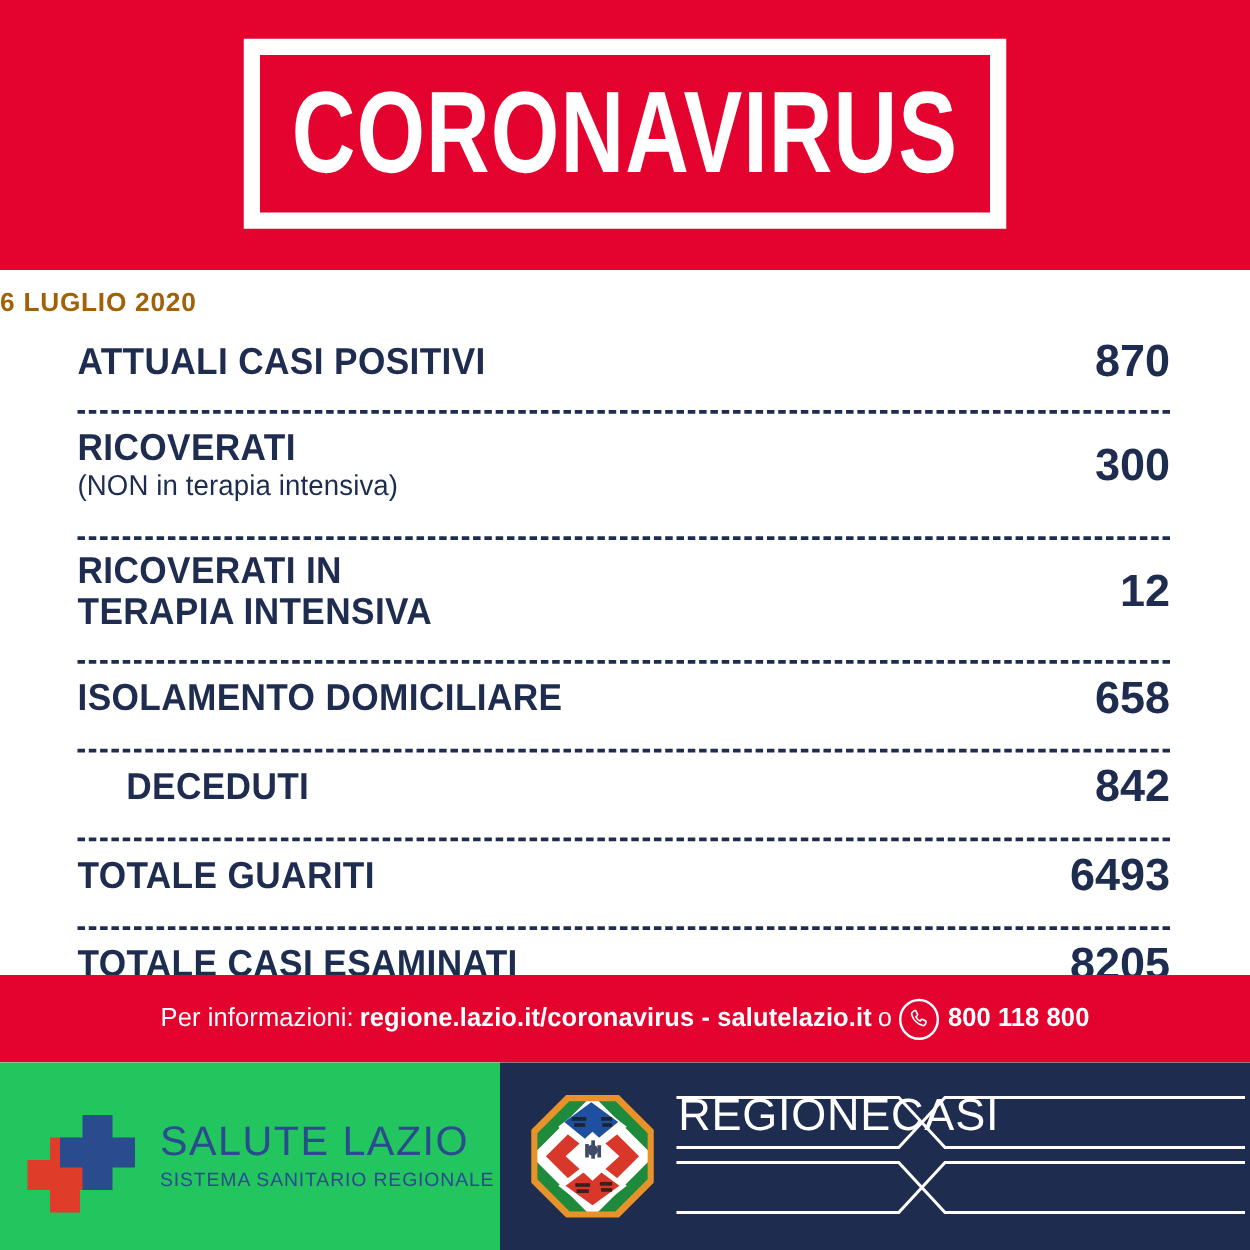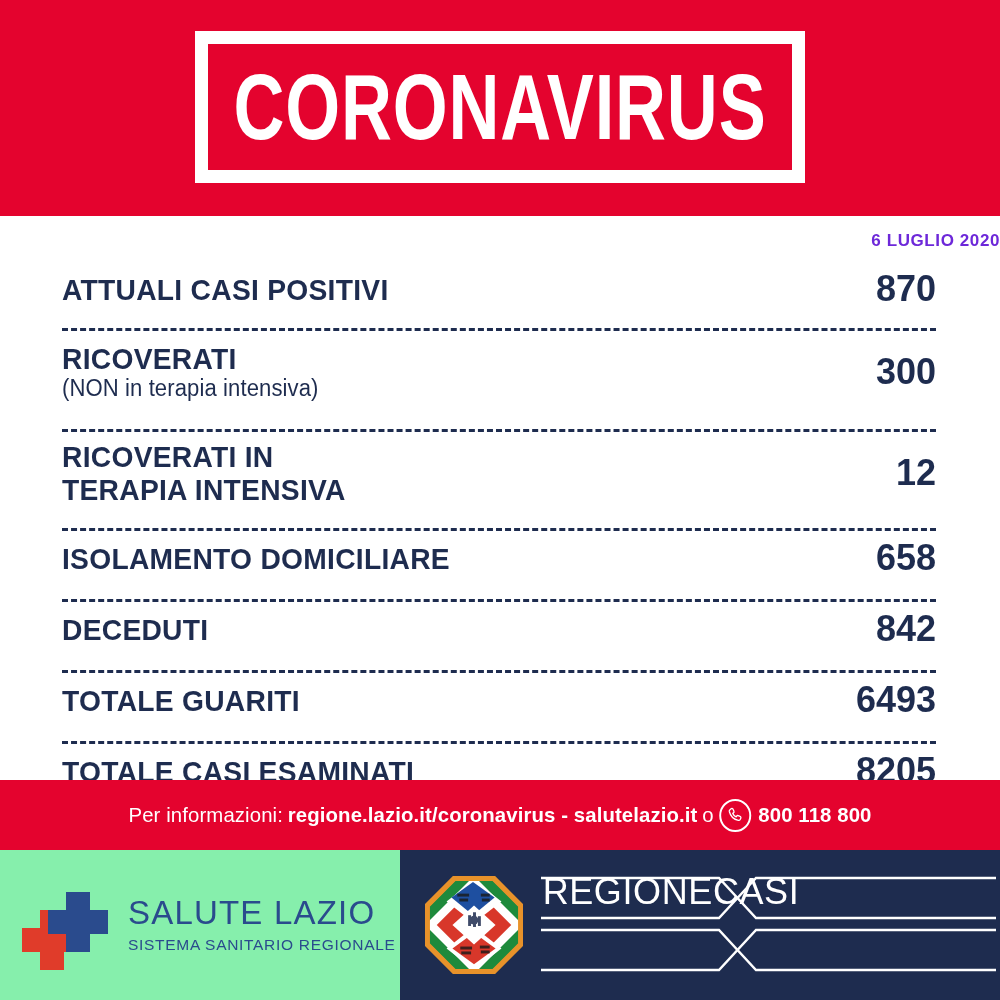--- a/index.html
+++ b/index.html
@@ -59,24 +59,24 @@
     transform-origin: center center;
     white-space: nowrap;
   }
 
   
   .date-line {
     position: absolute;
     left: 0;
     top: 231px;
     width: 1000px;
-    text-align: right;
-    color: #6d28d9;
+    text-align: left;
+    color: #a16207;
     font-weight: bold;
-    font-size: 17px;
+    font-size: 21px;
     letter-spacing: 0.6px;
   }
 
   
   .stats {
     position: absolute;
     left: 62px;
     top: 264px;
     width: 874px;
   }
@@ -124,21 +124,21 @@
     width: 874px;
     height: 0;
     border-top: 3px dashed #1E2C4F;
   }
 
   
   .r0 { height: 50px; }
   .r1 { height: 82px; align-items: center; }
   .r2 { height: 82px; }
   .r3 { height: 54px; }
-  .r4 { height: 54px; }
+  .r4 { height: 54px; margin-left: 39px; }
   .r5 { height: 54px; }
   .r6 { height: 54px; }
   .gap-sm { height: 14px; }
   .gap-md { height: 16px; }
 
   
   .info-bar {
     position: absolute;
     left: 0;
     top: 780px;
@@ -180,21 +180,21 @@
     top: 850px;
     width: 1000px;
     height: 150px;
     background: #ffffff;
   }
   .footer-left {
     position: absolute;
     left: 0; top: 0;
     width: 400px;
     height: 150px;
-    background: #86efac;
+    background: #22c55e;
     display: flex;
     align-items: center;
   }
   .cross-logo {
     position: relative;
     width: 86px;
     height: 86px;
     margin-left: 22px;
     flex: none;
   }

